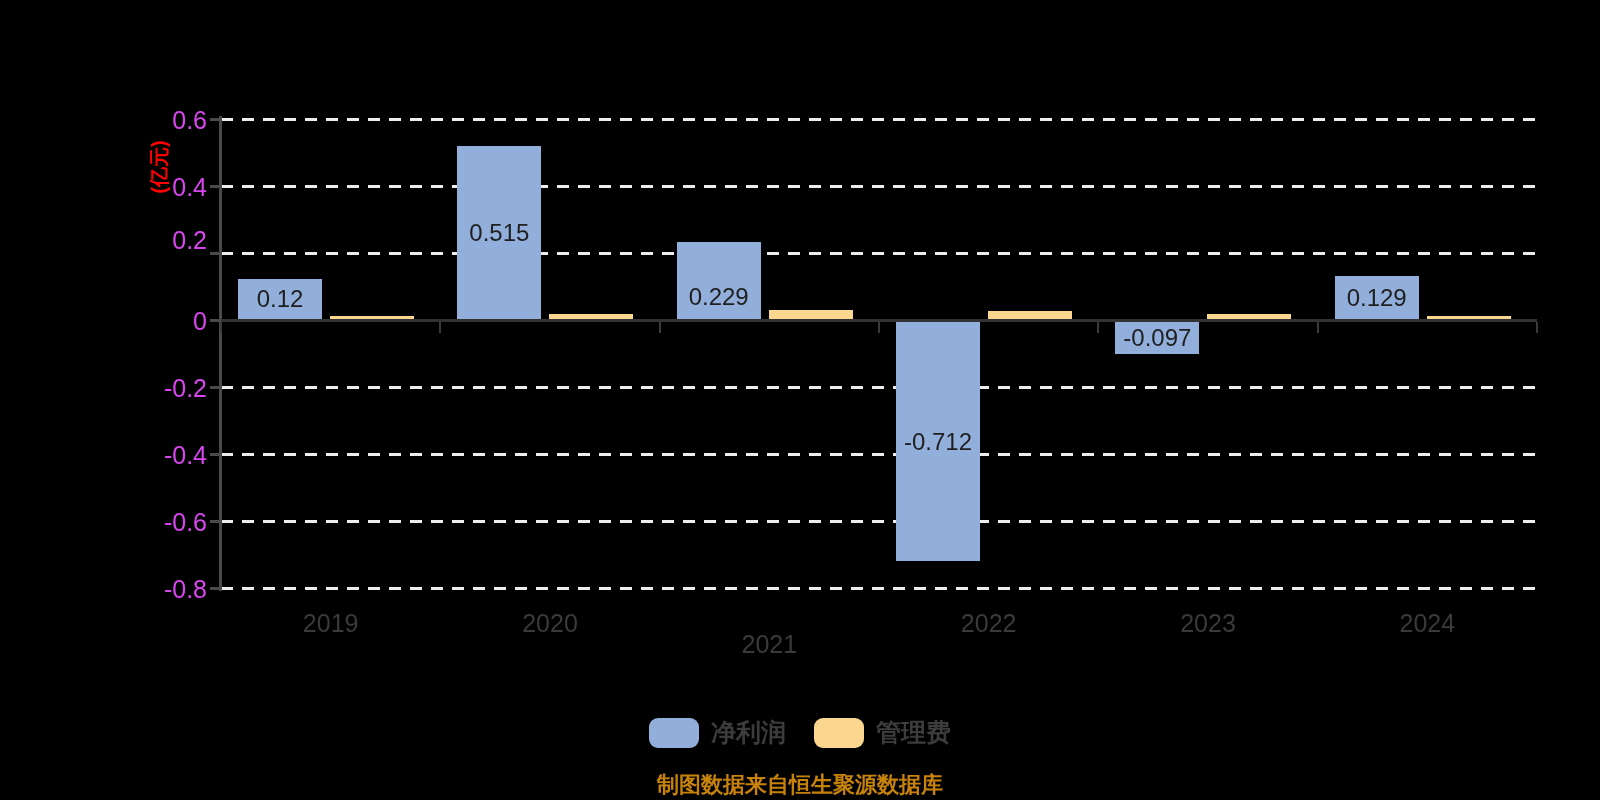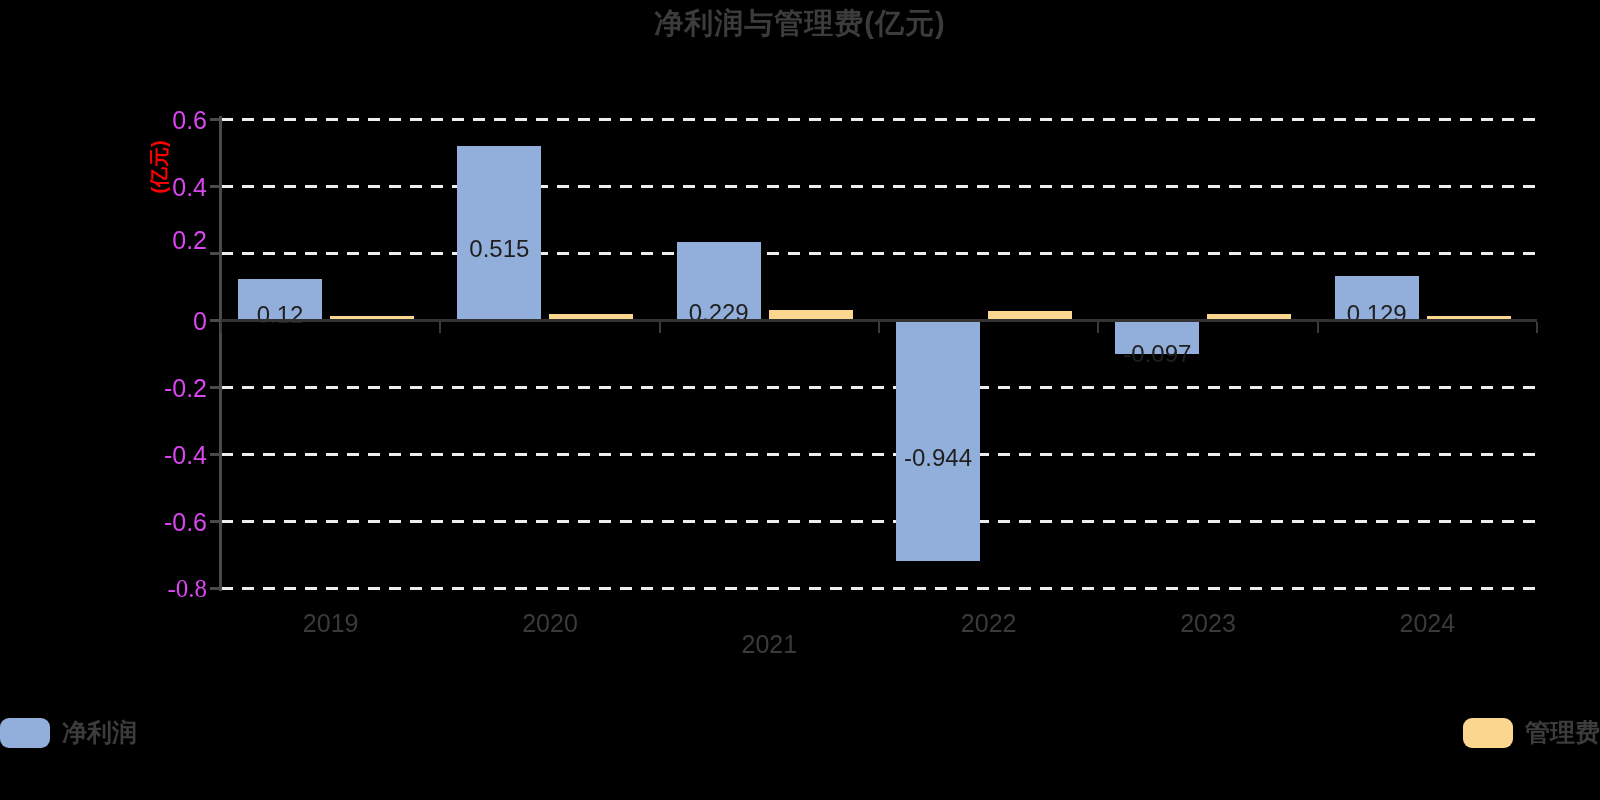--- a/index.html
+++ b/index.html
@@ -38,43 +38,42 @@
     position: absolute; width: 105px; height: 30px; line-height: 30px;
     text-align: right; font-size: 25px; color: #d946ef; font-weight: 400;
   }
   .x-tick-label {
     position: absolute; height: 30px; line-height: 30px;
     text-align: center; font-size: 25px; color: #3A3A3A; font-weight: 400;
   }
   .bar { position: absolute; }
   .bar-value-label {
     position: absolute; height: 30px; line-height: 30px;
-    text-align: center; font-size: 24px; color: #1F1F1F; font-weight: 400; margin-top: 16px;
+    text-align: center; font-size: 24px; color: #1F1F1F; font-weight: 400;
   }
 
   .legend-row {
     position: absolute; top: 716px; left: 0; width: 1600px;
-    display: flex; justify-content: space-between; align-items: center; gap: 28px;
+    display: flex; justify-content: center; align-items: center; gap: 28px;
   }
   .legend-item { display: flex; align-items: center; gap: 12px; }
   .legend-swatch { width: 50px; height: 30px; border-radius: 9px; }
   .legend-label { font-size: 25px; font-weight: 700; color: #3C3C3C; }
 
   .chart-footer {
     position: absolute; top: 770px; left: 0; width: 1600px;
     text-align: center;
     font-size: 22px; font-weight: 700; color: #C7820A;
   }
 </style>
 </head>
 <body>
 
 <div id="stage">
 
-  <div class="chart-title">净利润与管理费(亿元)</div>
 
   <div class="y-unit-label">(亿元)</div>
 
   <div id="plot">
       <div class="gridline" style="left: 221px; width: 1316px; top: 118px;"></div>
       <div class="y-tick" style="left: 210px; top: 118px;"></div>
       <div class="y-tick-label" style="left: 102px; top: 104.5px;">0.6</div>
       <div class="gridline" style="left: 221px; width: 1316px; top: 185px;"></div>
       <div class="y-tick" style="left: 210px; top: 185px;"></div>
       <div class="y-tick-label" style="left: 102px; top: 171.5px;">0.4</div>
@@ -87,36 +86,36 @@
       <div class="y-tick" style="left: 210px; top: 386px;"></div>
       <div class="y-tick-label" style="left: 102px; top: 372.5px;">-0.2</div>
       <div class="gridline" style="left: 221px; width: 1316px; top: 453px;"></div>
       <div class="y-tick" style="left: 210px; top: 453px;"></div>
       <div class="y-tick-label" style="left: 102px; top: 439.5px;">-0.4</div>
       <div class="gridline" style="left: 221px; width: 1316px; top: 520px;"></div>
       <div class="y-tick" style="left: 210px; top: 520px;"></div>
       <div class="y-tick-label" style="left: 102px; top: 506.5px;">-0.6</div>
       <div class="gridline" style="left: 221px; width: 1316px; top: 587px;"></div>
       <div class="y-tick" style="left: 210px; top: 587px;"></div>
-      <div class="y-tick-label" style="left: 102px; top: 573.5px; font-family: Liberation Serif, serif;">-0.8</div>
+      <div class="y-tick-label" style="left: 102px; top: 573.5px;">-0.8</div>
       <div class="y-axis-line" style="left: 219px; top: 115.5px; height: 475px;"></div>
       <div class="bar" style="left: 238px; width: 84px; background: rgb(146, 174, 218); top: 279px; height: 40px;"></div>
       <div class="bar-value-label" style="left: 213px; width: 134px; top: 284px;">0.12</div>
       <div class="bar" style="left: 330px; width: 84px; background: rgb(251, 214, 143); top: 316px; height: 3px;"></div>
       <div class="x-tick-label" style="left: 221px; width: 219.333px; top: 608px;">2019</div>
       <div class="bar" style="left: 457.333px; width: 84px; background: rgb(146, 174, 218); top: 146px; height: 173px;"></div>
       <div class="bar-value-label" style="left: 432.333px; width: 134px; top: 217.5px;">0.515</div>
       <div class="bar" style="left: 549.333px; width: 84px; background: rgb(251, 214, 143); top: 314px; height: 5px;"></div>
       <div class="x-tick-label" style="left: 440.333px; width: 219.333px; top: 608px;">2020</div>
       <div class="bar" style="left: 676.667px; width: 84px; background: rgb(146, 174, 218); top: 242px; height: 77px;"></div>
       <div class="bar-value-label" style="left: 651.667px; width: 134px; top: 282px;">0.229</div>
       <div class="bar" style="left: 768.667px; width: 84px; background: rgb(251, 214, 143); top: 310px; height: 9px;"></div>
       <div class="x-tick-label" style="left: 659.667px; width: 219.333px; top: 608px; margin-top: 21px;">2021</div>
       <div class="bar" style="left: 896px; width: 84px; background: rgb(146, 174, 218); top: 322px; height: 239px;"></div>
-      <div class="bar-value-label" style="left: 871px; width: 134px; top: 426.5px;">-0.944</div>
+      <div class="bar-value-label" style="left: 871px; width: 134px; top: 426.5px;">-0.712</div>
       <div class="bar" style="left: 988px; width: 84px; background: rgb(251, 214, 143); top: 311px; height: 8px;"></div>
       <div class="x-tick-label" style="left: 879px; width: 219.333px; top: 608px;">2022</div>
       <div class="bar" style="left: 1115.33px; width: 84px; background: rgb(146, 174, 218); top: 322px; height: 32px;"></div>
       <div class="bar-value-label" style="left: 1090.33px; width: 134px; top: 323px;">-0.097</div>
       <div class="bar" style="left: 1207.33px; width: 84px; background: rgb(251, 214, 143); top: 314px; height: 5px;"></div>
       <div class="x-tick-label" style="left: 1098.33px; width: 219.333px; top: 608px;">2023</div>
       <div class="bar" style="left: 1334.67px; width: 84px; background: rgb(146, 174, 218); top: 276px; height: 43px;"></div>
       <div class="bar-value-label" style="left: 1309.67px; width: 134px; top: 282.5px;">0.129</div>
       <div class="bar" style="left: 1426.67px; width: 84px; background: rgb(251, 214, 143); top: 316px; height: 3px;"></div>
       <div class="x-tick-label" style="left: 1317.67px; width: 219.333px; top: 608px;">2024</div>
@@ -134,14 +133,15 @@
     <div class="legend-item">
       <span class="legend-swatch" id="swatch-0" style="background: rgb(146, 174, 218);"></span>
       <span class="legend-label">净利润</span>
     </div>
     <div class="legend-item">
       <span class="legend-swatch" id="swatch-1" style="background: rgb(251, 214, 143);"></span>
       <span class="legend-label">管理费</span>
     </div>
   </div>
 
+  <div class="chart-footer">制图数据来自恒生聚源数据库</div>
 
 </div>
 
 </body></html>

